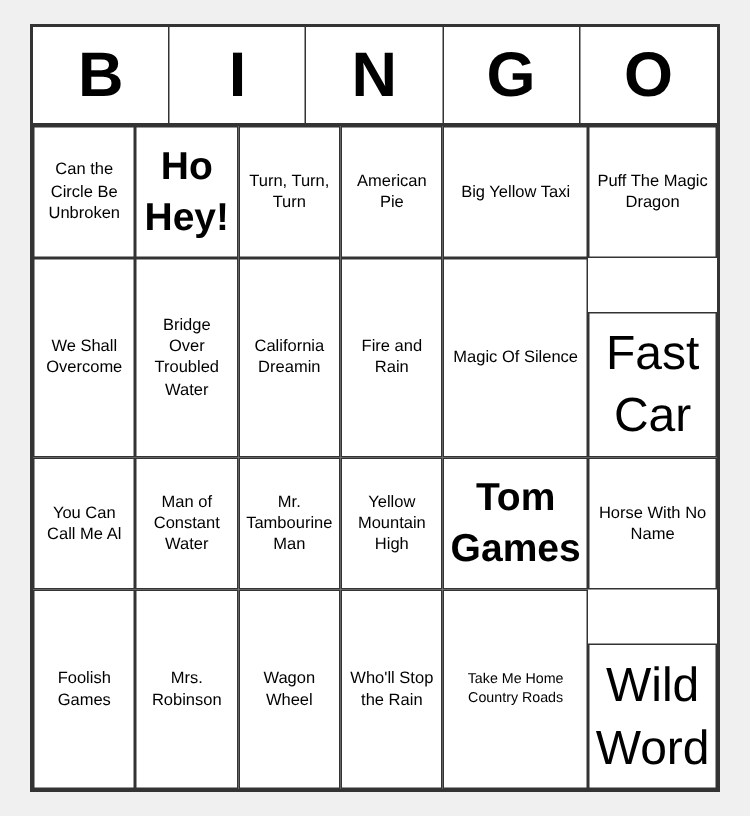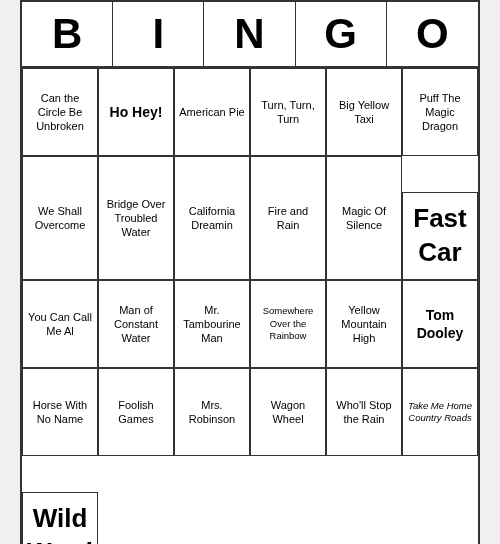--- a/index.html
+++ b/index.html
@@ -42,60 +42,59 @@
       display: flex;
       align-items: center;
       justify-content: center;
       text-align: center;
       padding: 6px 4px;
       font-size: 11px;
       line-height: 1.3;
       font-family: Arial, sans-serif;
     }
     .bingo-cell.large-text {
-      font-size: 14px;
+      font-size: 26px;
       font-weight: bold;
     }
     .bingo-cell.xlarge-text {
-      font-size: 26px;
-      font-weight: bold;
+      font-size: 32px;
+      font-weight: normal;
       margin-top: 36px;
     }
   </style>
 </head>
 <body>
 
 <div class="bingo-card">
   <div class="bingo-header">
   <div class="bingo-letter">B</div>
       <div class="bingo-letter">I</div>
       <div class="bingo-letter">N</div>
       <div class="bingo-letter">G</div>
       <div class="bingo-letter">O</div>
     </div>
   <div class="bingo-grid">
   <div class="bingo-cell">Can the Circle Be Unbroken</div>
       <div class="bingo-cell large-text">Ho Hey!</div>
+      <div class="bingo-cell">Turn, Turn, Turn</div>
       <div class="bingo-cell">American Pie</div>
-      <div class="bingo-cell">Turn, Turn, Turn</div>
       <div class="bingo-cell">Big Yellow Taxi</div>
       <div class="bingo-cell">Puff The Magic Dragon</div>
       <div class="bingo-cell">We Shall Overcome</div>
       <div class="bingo-cell">Bridge Over Troubled Water</div>
       <div class="bingo-cell">California Dreamin</div>
       <div class="bingo-cell">Fire and Rain</div>
       <div class="bingo-cell">Magic Of Silence</div>
       <div class="bingo-cell xlarge-text">Fast Car</div>
       <div class="bingo-cell">You Can Call Me Al</div>
       <div class="bingo-cell">Man of Constant Water</div>
       <div class="bingo-cell">Mr. Tambourine Man</div>
-      <div class="bingo-cell" style="font-size: 9.5px;">Somewhere Over the Rainbow</div>
       <div class="bingo-cell">Yellow Mountain High</div>
-      <div class="bingo-cell large-text">Tom Dooley</div>
+      <div class="bingo-cell large-text">Tom Games</div>
       <div class="bingo-cell">Horse With No Name</div>
       <div class="bingo-cell">Foolish Games</div>
       <div class="bingo-cell">Mrs. Robinson</div>
       <div class="bingo-cell">Wagon Wheel</div>
       <div class="bingo-cell">Who'll Stop the Rain</div>
-      <div class="bingo-cell" style="font-size: 9.5px; font-style: italic;">Take Me Home Country Roads</div>
+      <div class="bingo-cell" style="font-size: 9.5px;">Take Me Home Country Roads</div>
       <div class="bingo-cell xlarge-text">Wild Word</div>
     </div>
 </div>
 
 </body></html>

